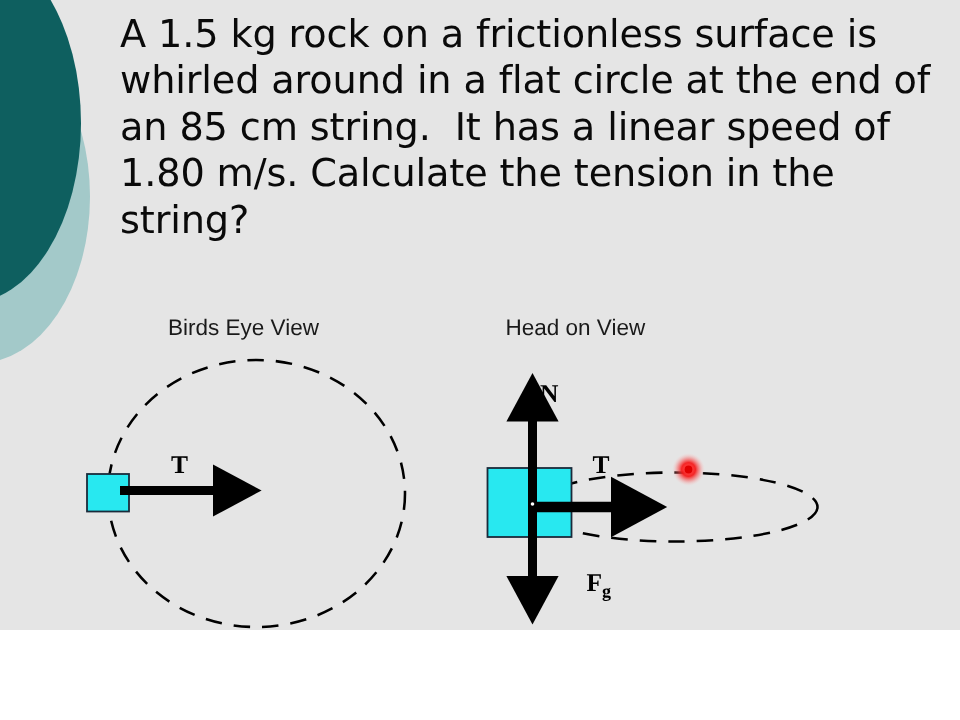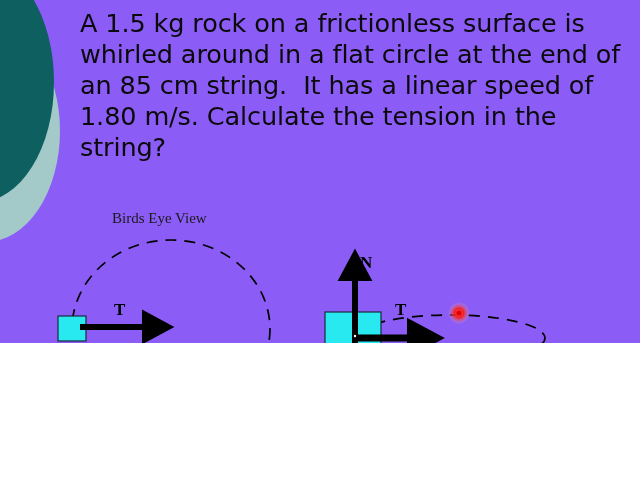--- a/index.html
+++ b/index.html
@@ -6,22 +6,22 @@
     margin: 0;
     padding: 0;
     background: #ffffff;
   }
   body {
     font-family: "Liberation Sans", sans-serif;
   }
   #slide {
     position: relative;
     width: 640px;
-    height: 343px;
-    background: #8b5cf6;
+    height: 420px;
+    background: #e5e5e5;
     overflow: hidden;
   }
 
   
   .deco-circle {
     position: absolute;
     border-radius: 50%;
   }
   #deco-light {
     left: -88px;
@@ -50,21 +50,21 @@
     font-family: "DejaVu Sans", sans-serif;
     letter-spacing: -0.1px;
     white-space: pre-wrap;
   }
 
   
   .view-title {
     position: absolute;
     font-size: 15px;
     color: #1a1a1a;
-    font-family: Liberation Serif, serif;
+    font-family: Liberation Sans, sans-serif;
     white-space: nowrap;
   }
   #title-birds { left: 112px; top: 210px; }
   #title-head  { left: 337px; top: 210px; }
 
   
   #diagrams {
     position: absolute;
     left: 0;
     top: 0;
@@ -94,20 +94,21 @@
 <body>
 
 <div id="slide">
 
   <div class="deco-circle" id="deco-light"></div>
   <div class="deco-circle" id="deco-dark"></div>
 
   <div id="question">A 1.5 kg rock on a frictionless surface is whirled around in a flat circle at the end of an 85 cm string.  It has a linear speed of 1.80 m/s. Calculate the tension in the string?</div>
 
   <div class="view-title" id="title-birds">Birds Eye View</div>
+  <div class="view-title" id="title-head">Head on View</div>
 
   <svg id="diagrams" viewBox="0 0 640 480">
     <defs>
       <marker id="arrowhead" markerWidth="7" markerHeight="7" refX="1.0" refY="3.0" orient="auto" markerUnits="strokeWidth">
         <path d="M0,0.1 L0,5.9 L5.4,3.0 z" fill="#000000"></path>
       </marker>
       <radialGradient id="redglow" cx="50%" cy="50%" r="50%">
         <stop offset="0%" stop-color="#ffffff" stop-opacity="0.95"></stop>
         <stop offset="22%" stop-color="#ff3b3b" stop-opacity="1"></stop>
         <stop offset="42%" stop-color="#f41c1c" stop-opacity="0.95"></stop>

